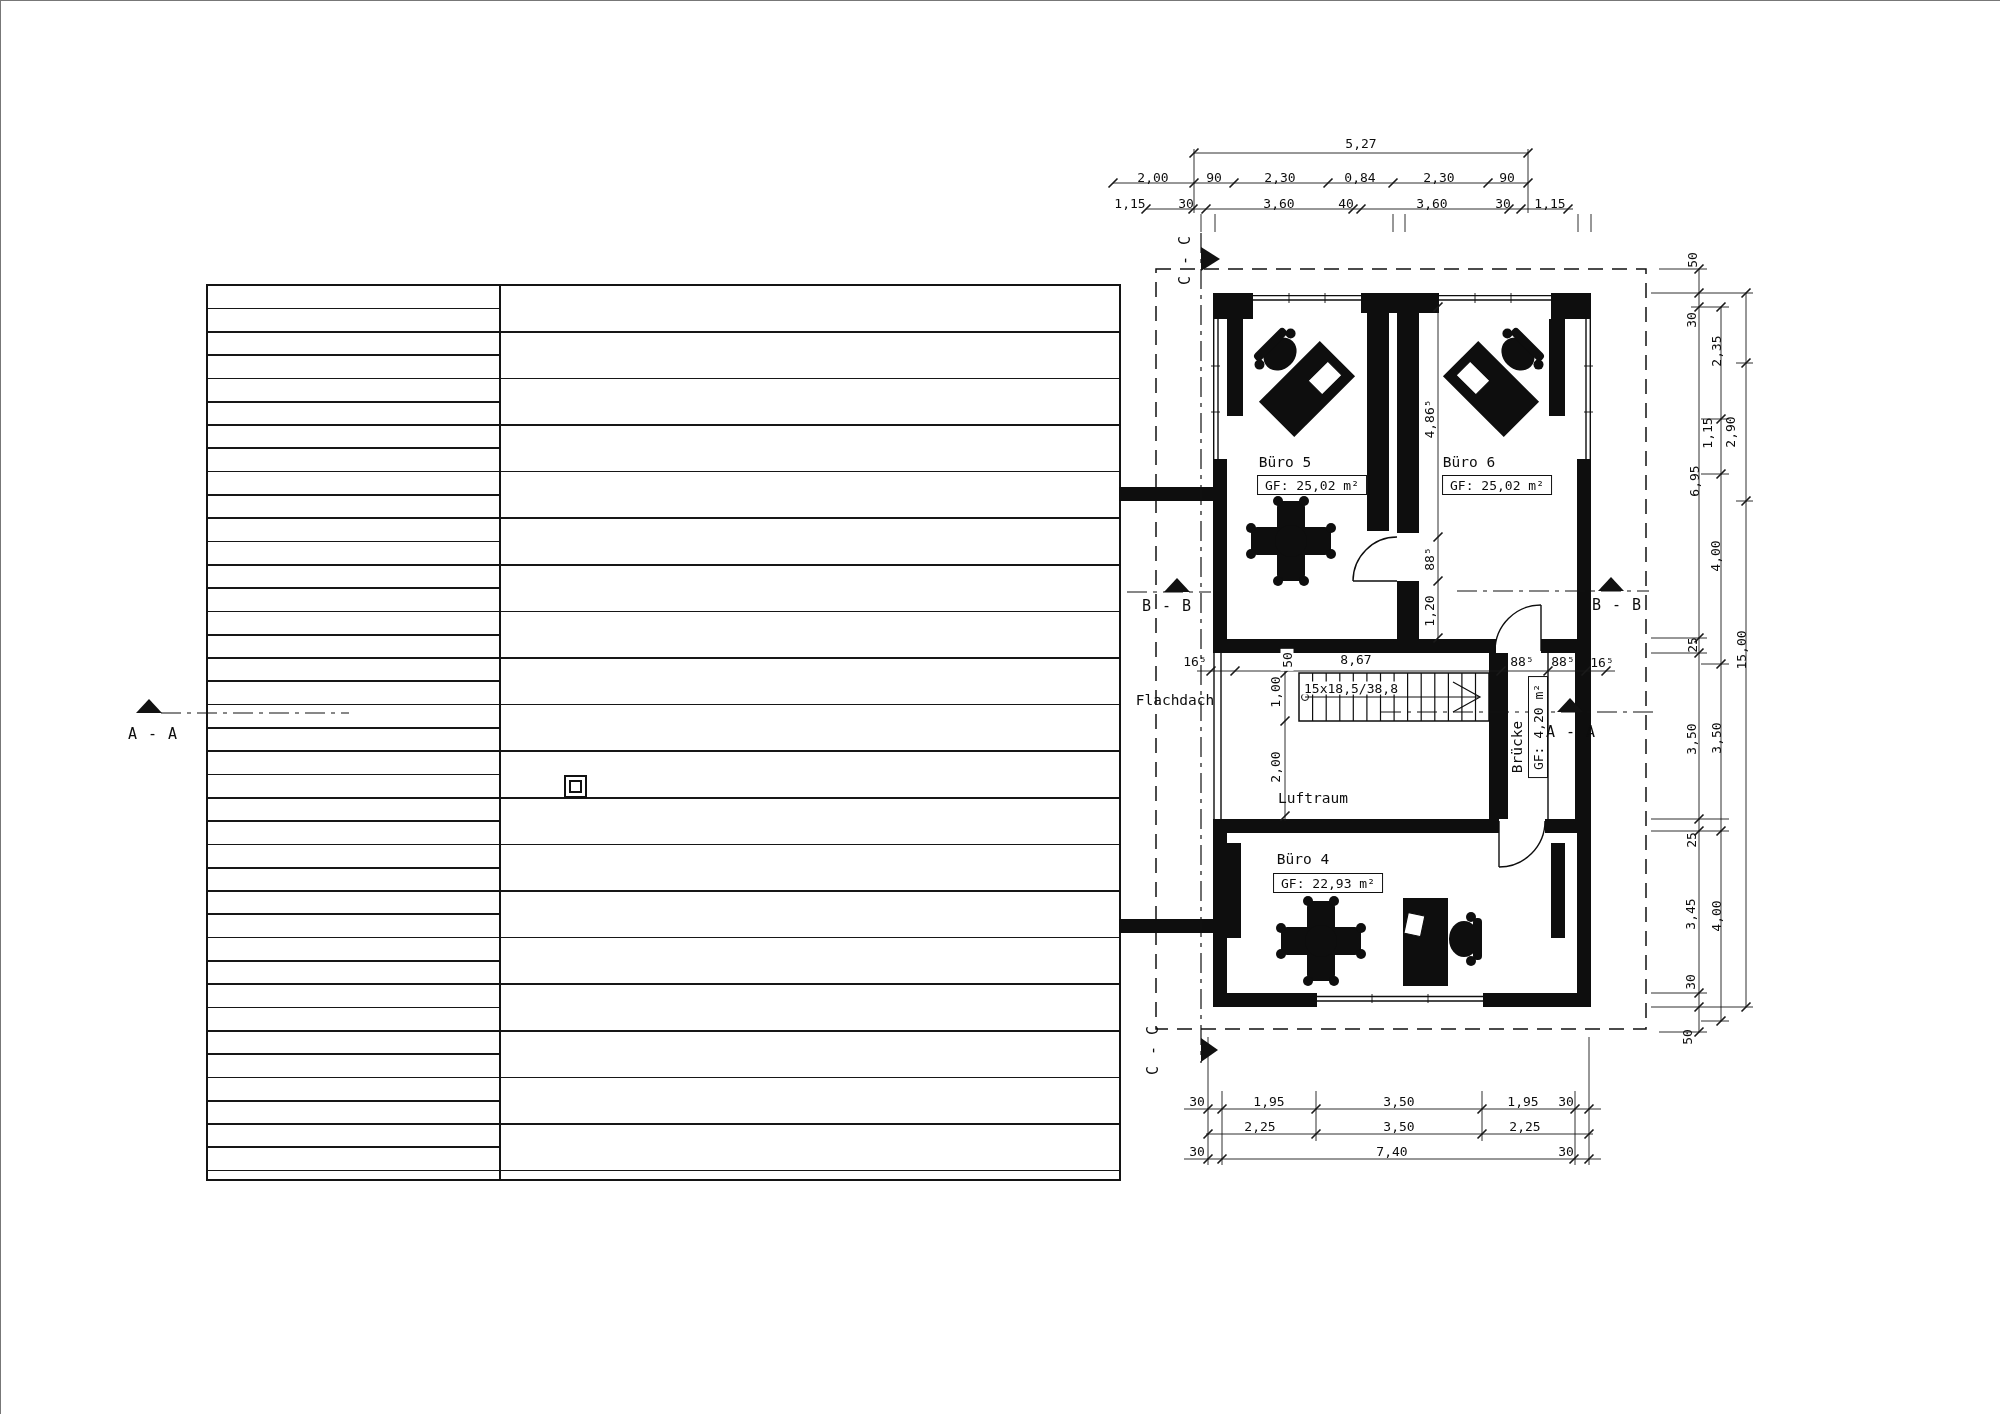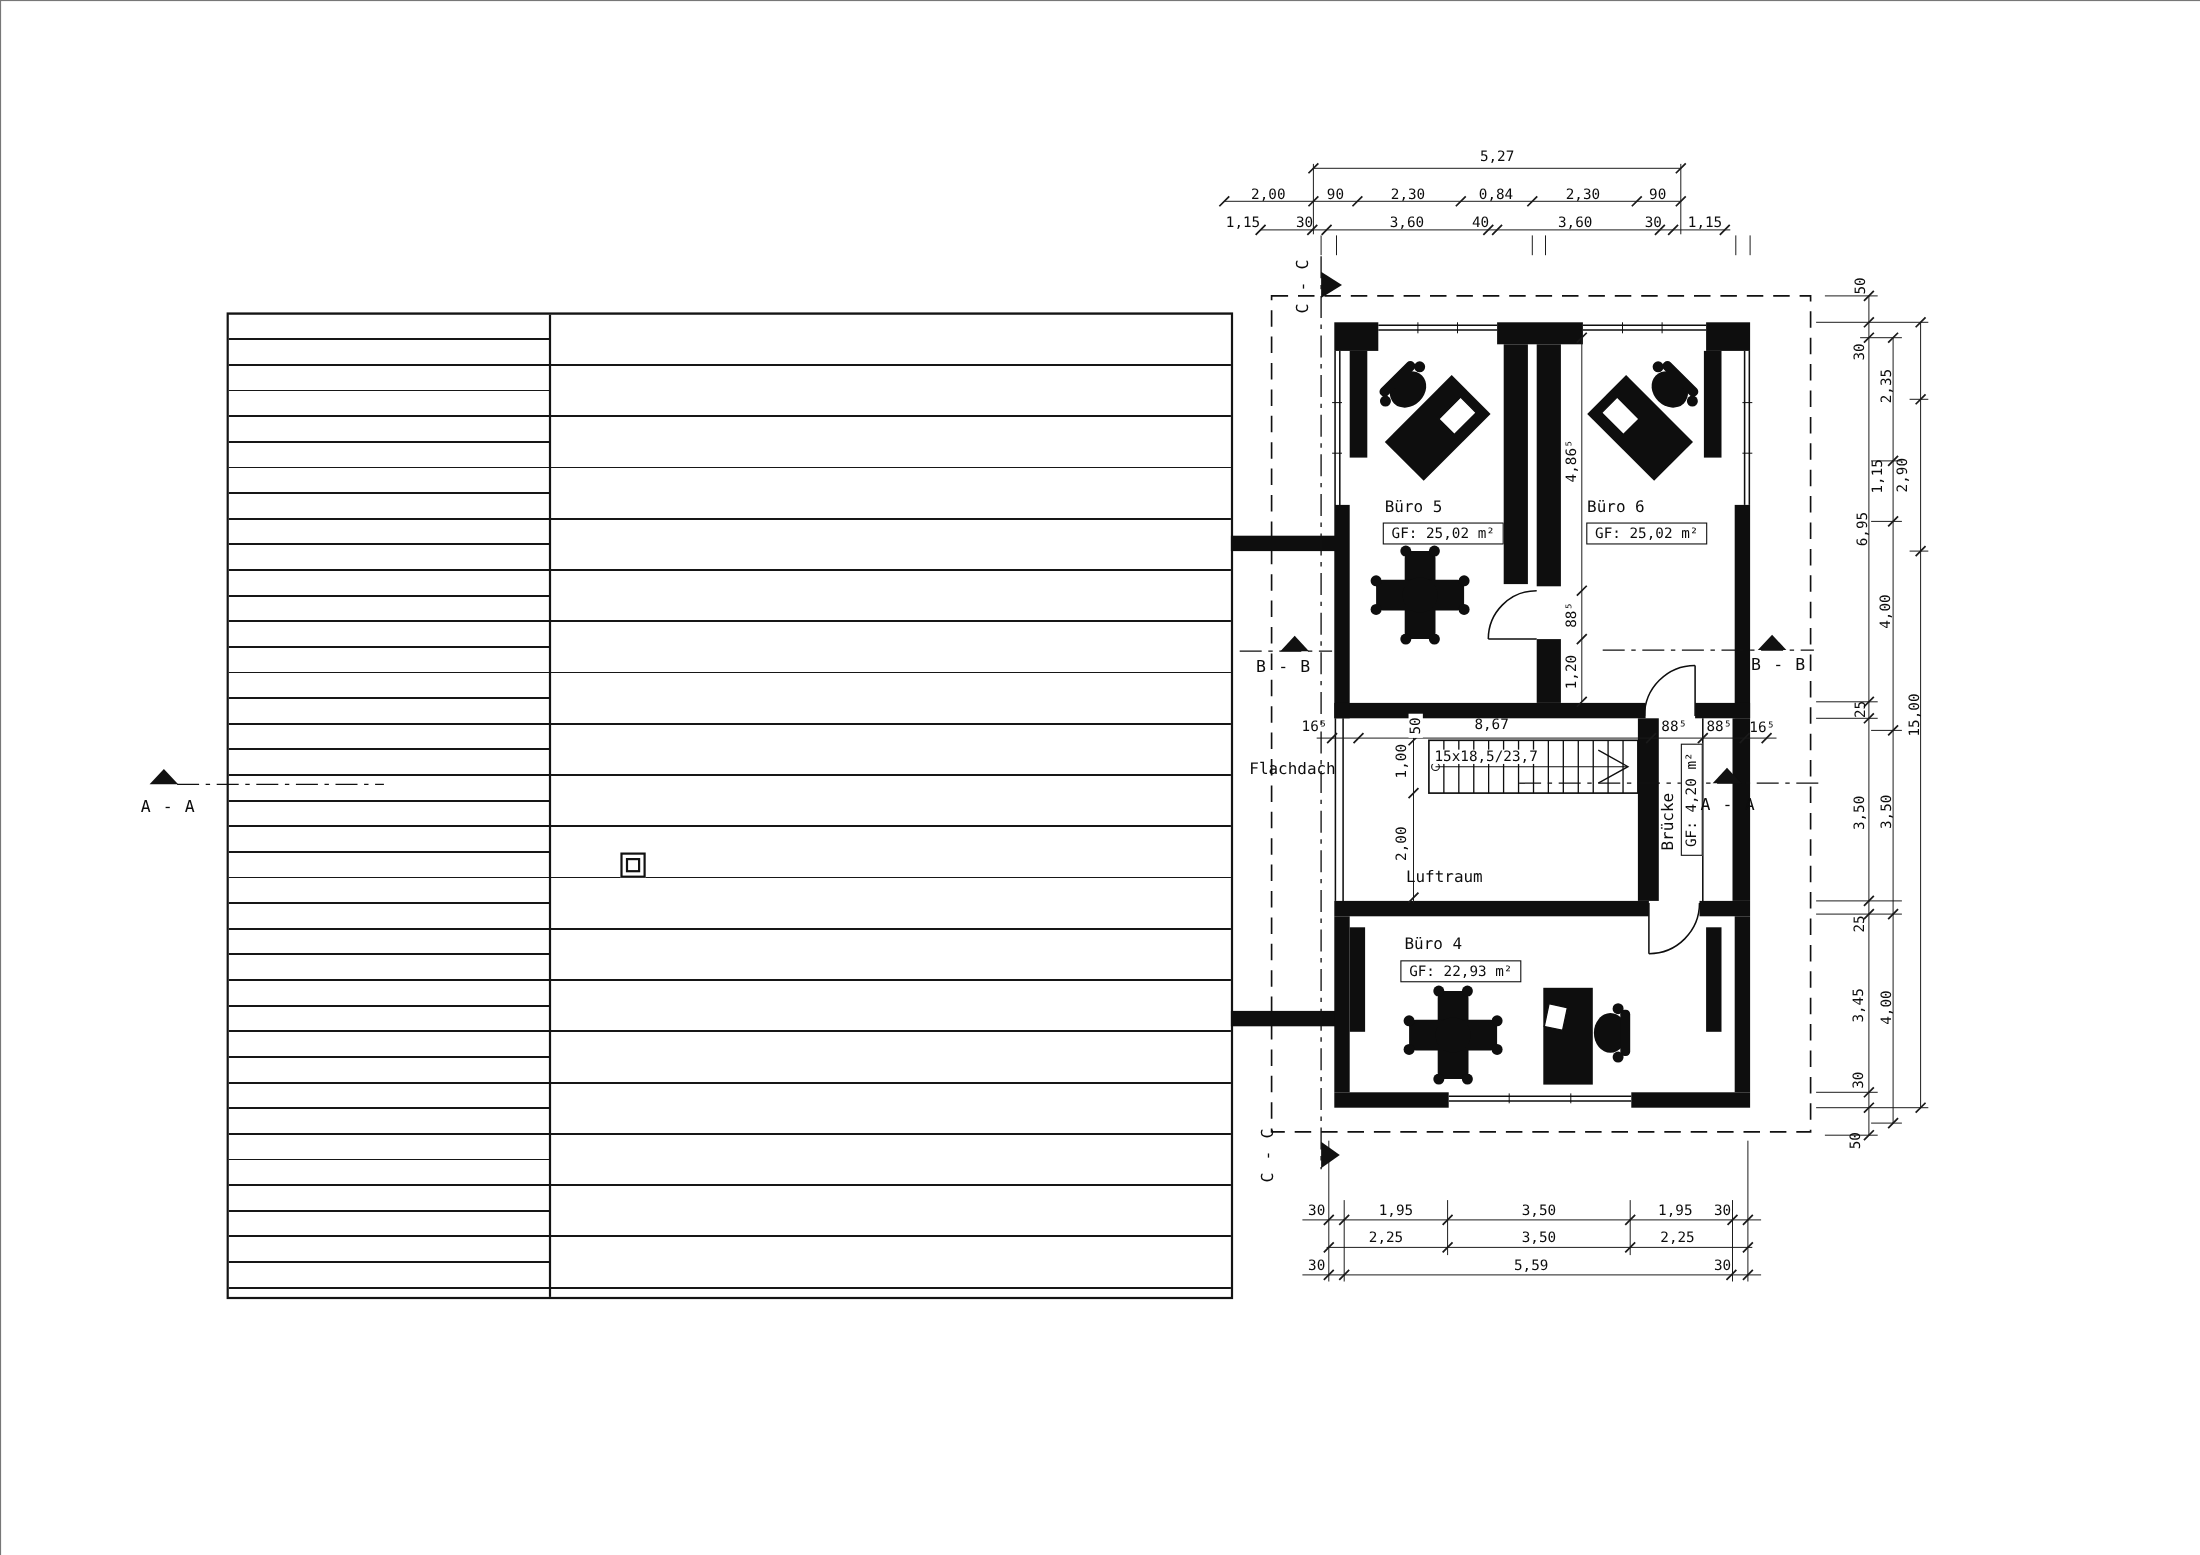--- a/index.html
+++ b/index.html
@@ -288,21 +288,21 @@
 
   <div class="lbl" style="left:1196px;top:1100px">30</div>
   <div class="lbl" style="left:1268px;top:1100px">1,95</div>
   <div class="lbl" style="left:1398px;top:1100px">3,50</div>
   <div class="lbl" style="left:1522px;top:1100px">1,95</div>
   <div class="lbl" style="left:1565px;top:1100px">30</div>
   <div class="lbl" style="left:1259px;top:1125px">2,25</div>
   <div class="lbl" style="left:1398px;top:1125px">3,50</div>
   <div class="lbl" style="left:1524px;top:1125px">2,25</div>
   <div class="lbl" style="left:1196px;top:1150px">30</div>
-  <div class="lbl" style="left:1391px;top:1150px">5,59</div>
+  <div class="lbl" style="left:1391px;top:1150px">7,40</div>
   <div class="lbl" style="left:1565px;top:1150px">30</div>
 
   <div class="lbl" style="left:1194px;top:660px">16⁵</div>
   <div class="lbl v wbg" style="left:1286px;top:659px">50</div>
   <div class="lbl" style="left:1355px;top:658px">8,67</div>
   <div class="lbl" style="left:1521px;top:660px">88⁵</div>
   <div class="lbl" style="left:1562px;top:660px">88⁵</div>
   <div class="lbl" style="left:1601px;top:661px">16⁵</div>
 
   <div class="lbl v" style="left:1428px;top:418px">4,86⁵</div>
@@ -314,21 +314,21 @@
   <div class="lbl rm" style="left:1284px;top:461px">Büro 5</div>
   <div class="lbl box" style="left:1311px;top:484px">GF: 25,02 m²</div>
   <div class="lbl rm" style="left:1468px;top:461px">Büro 6</div>
   <div class="lbl box" style="left:1496px;top:484px">GF: 25,02 m²</div>
   <div class="lbl rm" style="left:1302px;top:858px">Büro 4</div>
   <div class="lbl box" style="left:1327px;top:882px">GF: 22,93 m²</div>
   <div class="lbl rm" style="left:1312px;top:797px">Luftraum</div>
   <div class="lbl rm v" style="left:1516px;top:746px">Brücke</div>
   <div class="lbl box v" style="left:1537px;top:726px">GF: 4,20 m²</div>
   <div class="lbl rm" style="left:1174px;top:699px">Flachdach</div>
-  <div class="lbl wbg" style="left:1350px;top:687px">15x18,5/23,7</div>
+  <div class="lbl wbg" style="left:1350px;top:687px">15x18,5/38,8</div>
 
   <div class="lbl sec" style="left:152px;top:733px">A - A</div>
   <div class="lbl sec" style="left:1570px;top:731px">A - A</div>
   <div class="lbl sec" style="left:1166px;top:605px">B - B</div>
   <div class="lbl sec" style="left:1616px;top:604px">B - B</div>
   <div class="lbl sec v" style="left:1184px;top:259px">C - C</div>
   <div class="lbl sec v" style="left:1152px;top:1049px">C - C</div>
 
 </div>
 

